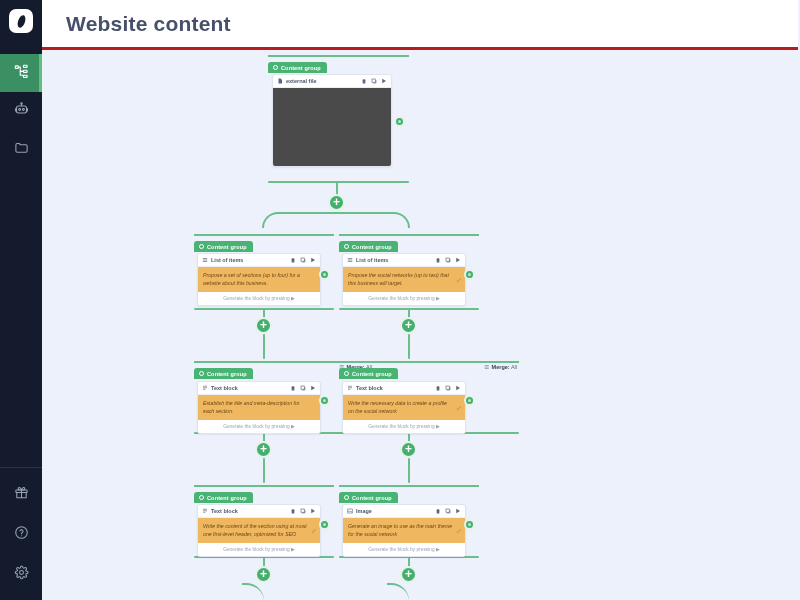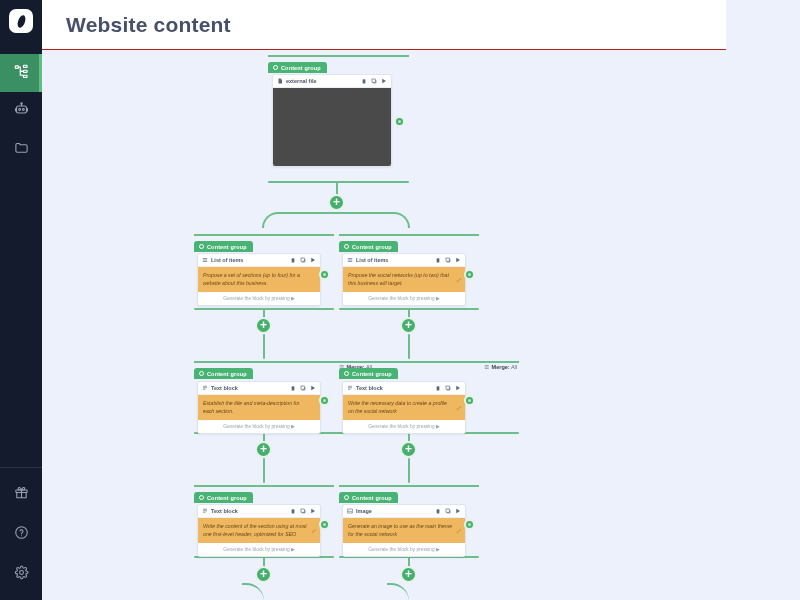--- a/index.html
+++ b/index.html
@@ -49,24 +49,24 @@
     margin-top: auto; width: 42px; padding-bottom: 6px;
   }
   .side-bottom .side-item { height: 40px; }
   .side-sep {
     width: 42px; height: 1px; background: #2a3245; margin-bottom: 6px;
   }
 
   
   .topbar {
     position: absolute; left: 42px; top: 0;
-    width: 684px; height: 50px;
+    width: 756px; height: 50px;
     background: #ffffff;
     display: flex; align-items: center;
-    border-bottom: 1px solid #b91c1c;
+    border-bottom: 3px solid #b91c1c;
   }
   .page-title {
     margin-left: 24px;
     font-size: 21px; font-weight: 700; letter-spacing: .2px;
     color: #46506a;
   }
 
   
   .canvas {
     position: absolute; left: 42px; top: 50px;

